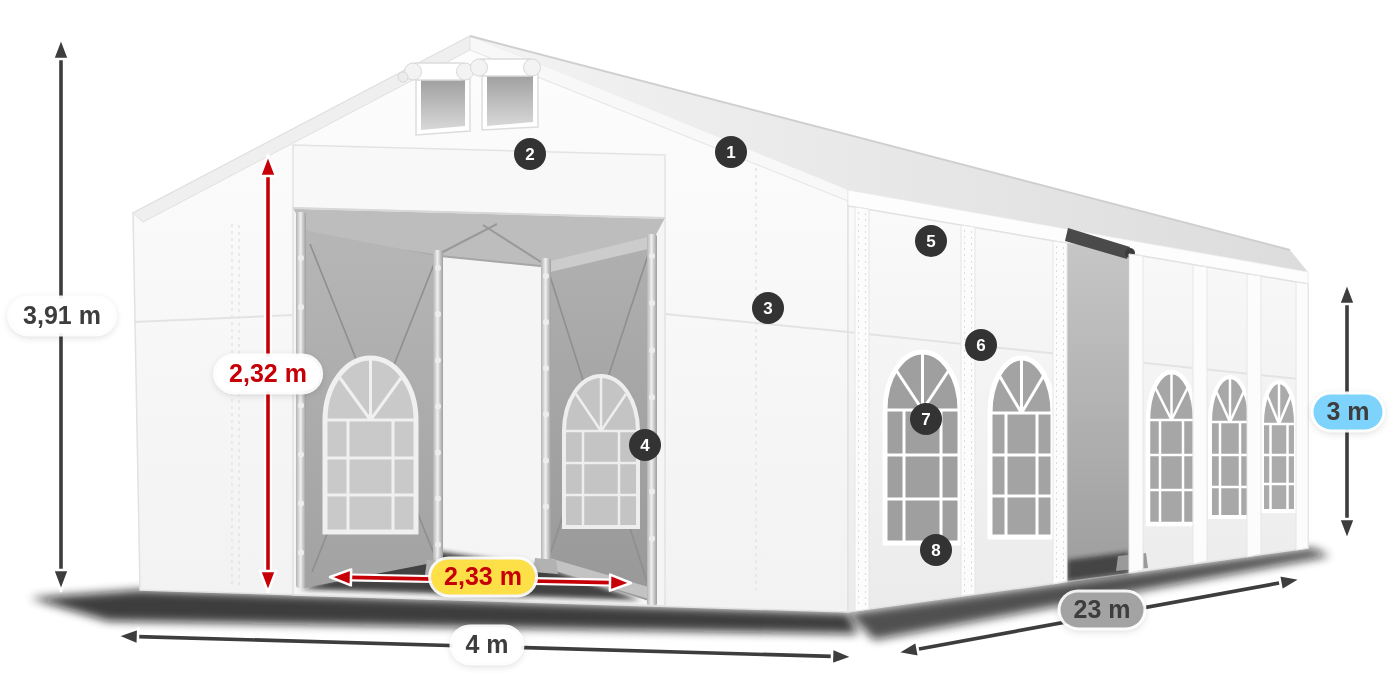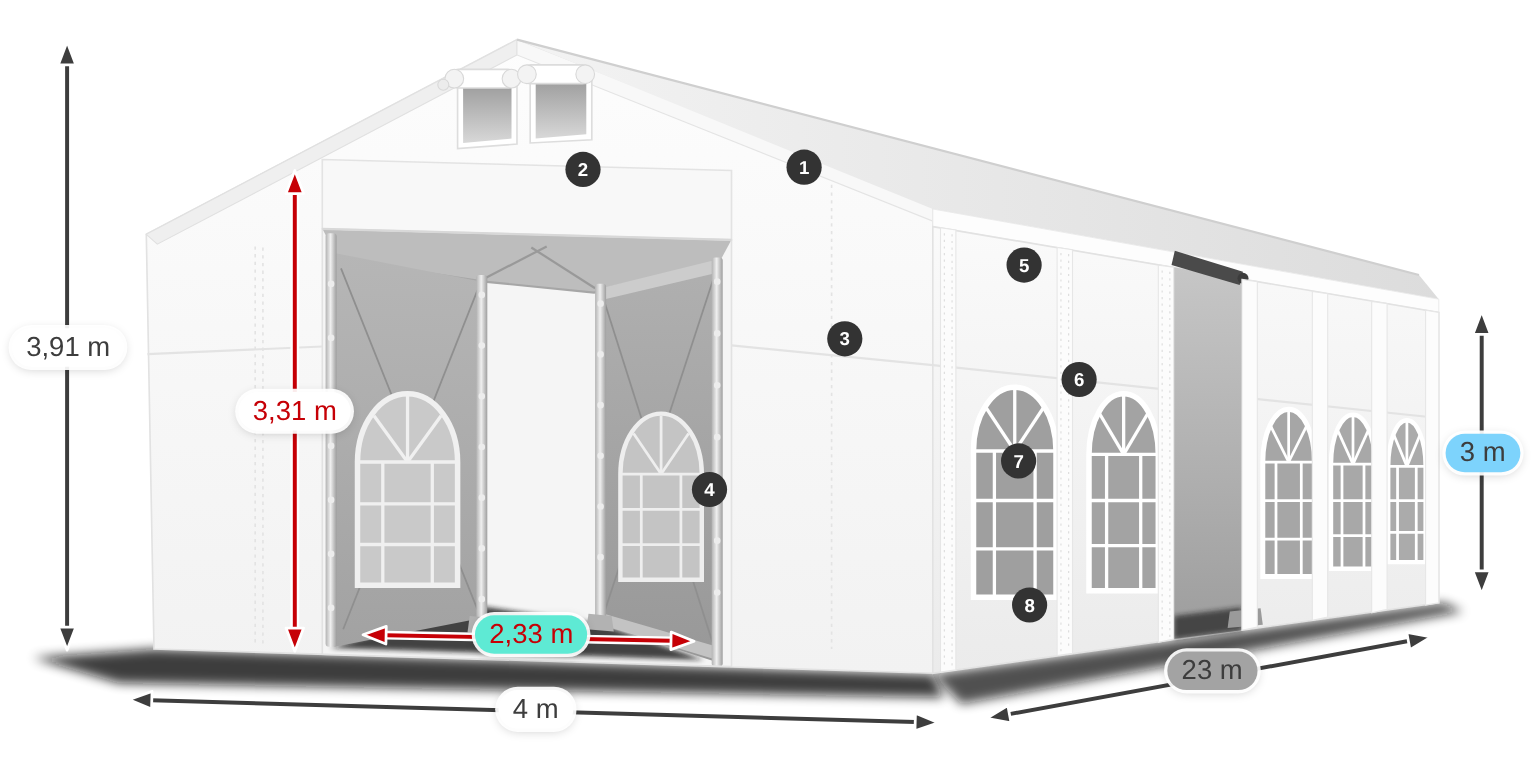--- a/index.html
+++ b/index.html
@@ -3,21 +3,21 @@
 <meta charset="utf-8">
 <style>
   * { margin:0; padding:0; box-sizing:border-box; }
   html,body { width:1400px; height:700px; background:#ffffff; overflow:hidden;
               font-family:"Liberation Sans", sans-serif; }
   .stage { position:relative; width:1400px; height:700px; background:#ffffff; }
   .stage svg { position:absolute; left:0; top:0; }
   .dim-label {
     position:absolute; transform:translate(-50%,-50%);
     background:#ffffff; border-radius:18px; padding:4px 13px 5px 13px;
-    font-weight:normal; font-size:25px; line-height:1.05; white-space:nowrap;
+    font-weight:bold; font-size:25px; line-height:1.05; white-space:nowrap;
     box-shadow:0 0 0 3px rgba(255,255,255,.92), 0 2px 10px rgba(0,0,0,.22);
   }
   .part-badge {
     position:absolute; transform:translate(-50%,-50%);
     width:32px; height:32px; border-radius:50%;
     display:flex; align-items:center; justify-content:center;
     font-weight:bold; font-size:17px; line-height:1;
   }
 </style>
 </head>
@@ -289,22 +289,22 @@
           <line x1="1347" y1="304" x2="1347" y2="519" stroke="#ffffff" stroke-width="8" stroke-linecap="round"></line>
           <line x1="1347" y1="304" x2="1347" y2="519" stroke="#3d3d3d" stroke-width="3.6"></line>
           <polygon points="1347,283 1339,304 1355,304" fill="#3d3d3d" stroke="#ffffff" stroke-width="2.5" stroke-linejoin="round"></polygon>
           <polygon points="1347,540 1339,519 1355,519" fill="#3d3d3d" stroke="#ffffff" stroke-width="2.5" stroke-linejoin="round"></polygon>
         </g>
       </g>
   </svg>
 
   <div id="labels-layer">
       <div class="dim-label" style="left: 62px; top: 316px; color: rgb(61, 61, 61); background: rgb(255, 255, 255);">3,91 m</div>
-      <div class="dim-label" style="left: 268px; top: 374px; color: rgb(198, 0, 6); background: rgb(255, 255, 255);">3,31 m</div>
-      <div class="dim-label" style="left: 483px; top: 577px; color: rgb(198, 0, 6); background: #5eead4;">2,33 m</div>
+      <div class="dim-label" style="left: 268px; top: 374px; color: rgb(198, 0, 6); background: rgb(255, 255, 255);">2,32 m</div>
+      <div class="dim-label" style="left: 483px; top: 577px; color: rgb(198, 0, 6); background: #fde047;">2,33 m</div>
       <div class="dim-label" style="left: 487px; top: 645px; color: rgb(61, 61, 61); background: rgb(255, 255, 255);">4 m</div>
       <div class="dim-label" style="left: 1102px; top: 610px; color: rgb(61, 61, 61); background: #a3a3a3;">23 m</div>
       <div class="dim-label" style="left: 1348px; top: 412px; color: rgb(61, 61, 61); background: #7dd3fc;">3 m</div>
     </div>
   <div id="badges-layer">
       <div class="part-badge" style="left: 731px; top: 152px; background: rgb(51, 51, 51); color: rgb(255, 255, 255);">1</div>
       <div class="part-badge" style="left: 530px; top: 154px; background: rgb(51, 51, 51); color: rgb(255, 255, 255);">2</div>
       <div class="part-badge" style="left: 768px; top: 308px; background: rgb(51, 51, 51); color: rgb(255, 255, 255);">3</div>
       <div class="part-badge" style="left: 645px; top: 445px; background: rgb(51, 51, 51); color: rgb(255, 255, 255);">4</div>
       <div class="part-badge" style="left: 931px; top: 241px; background: rgb(51, 51, 51); color: rgb(255, 255, 255);">5</div>

